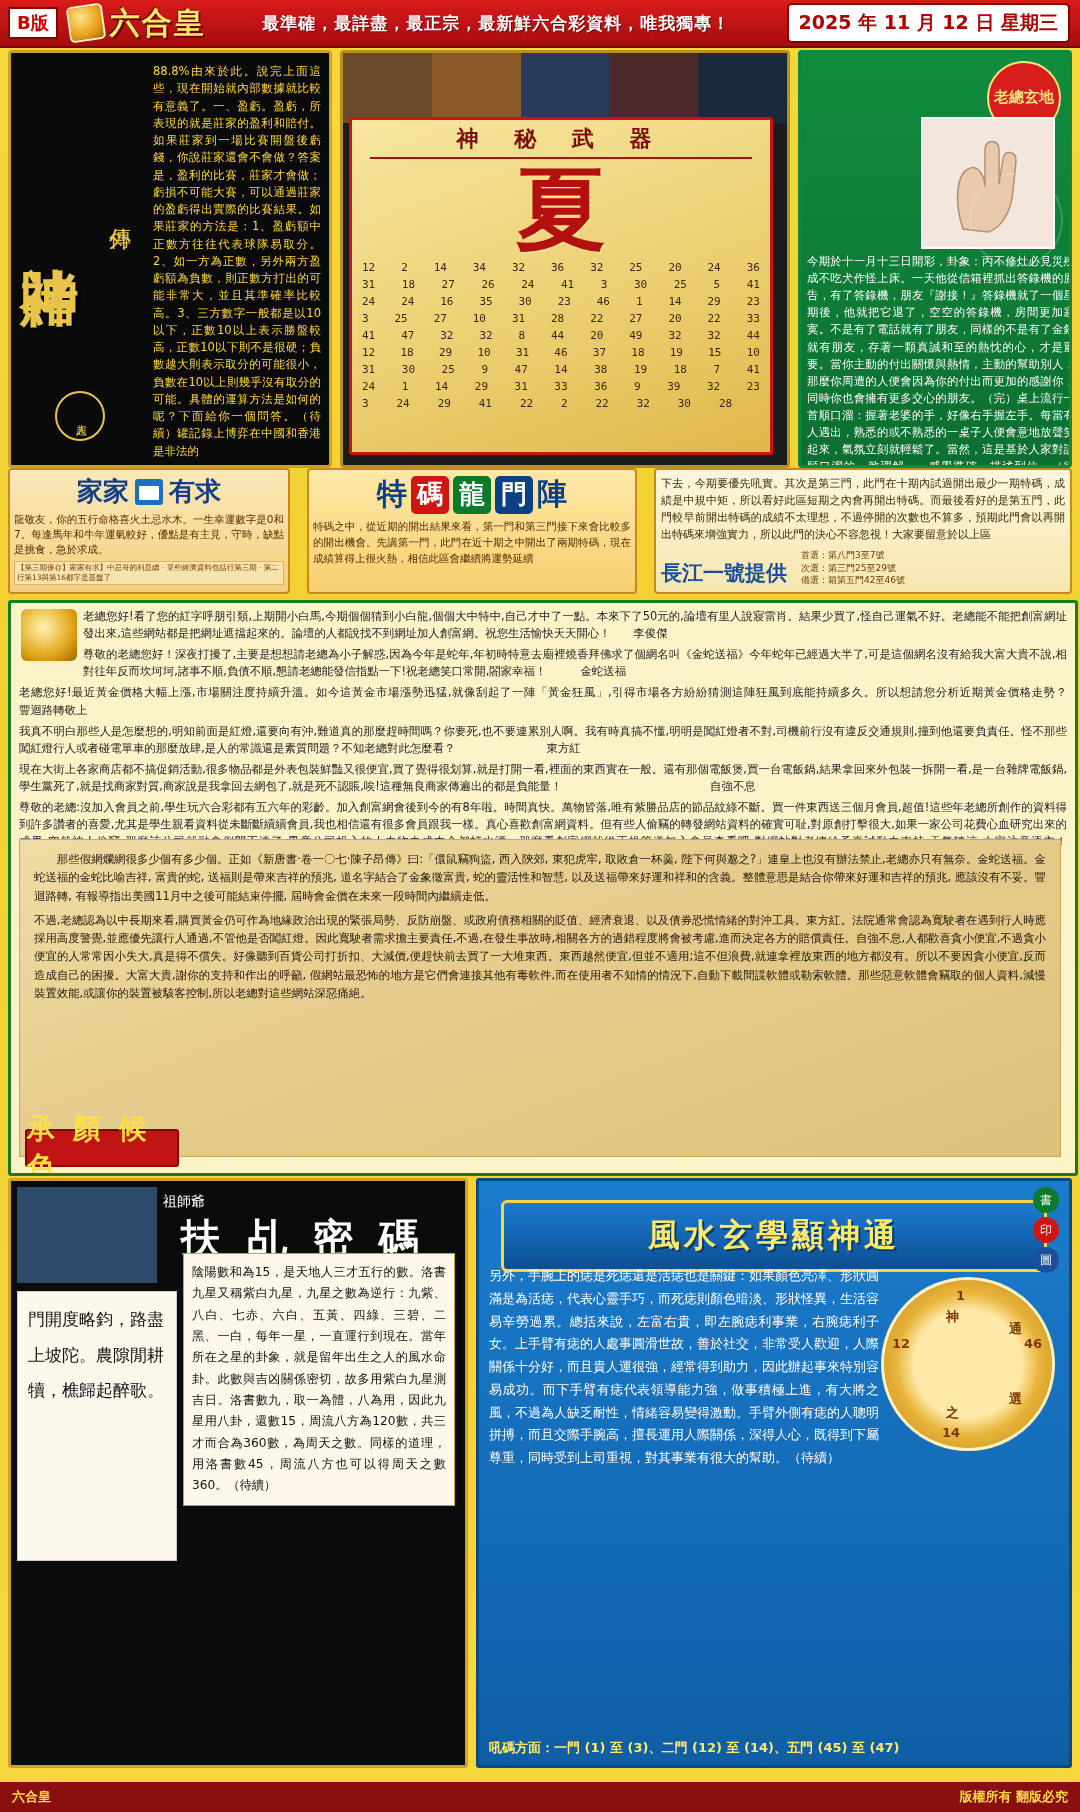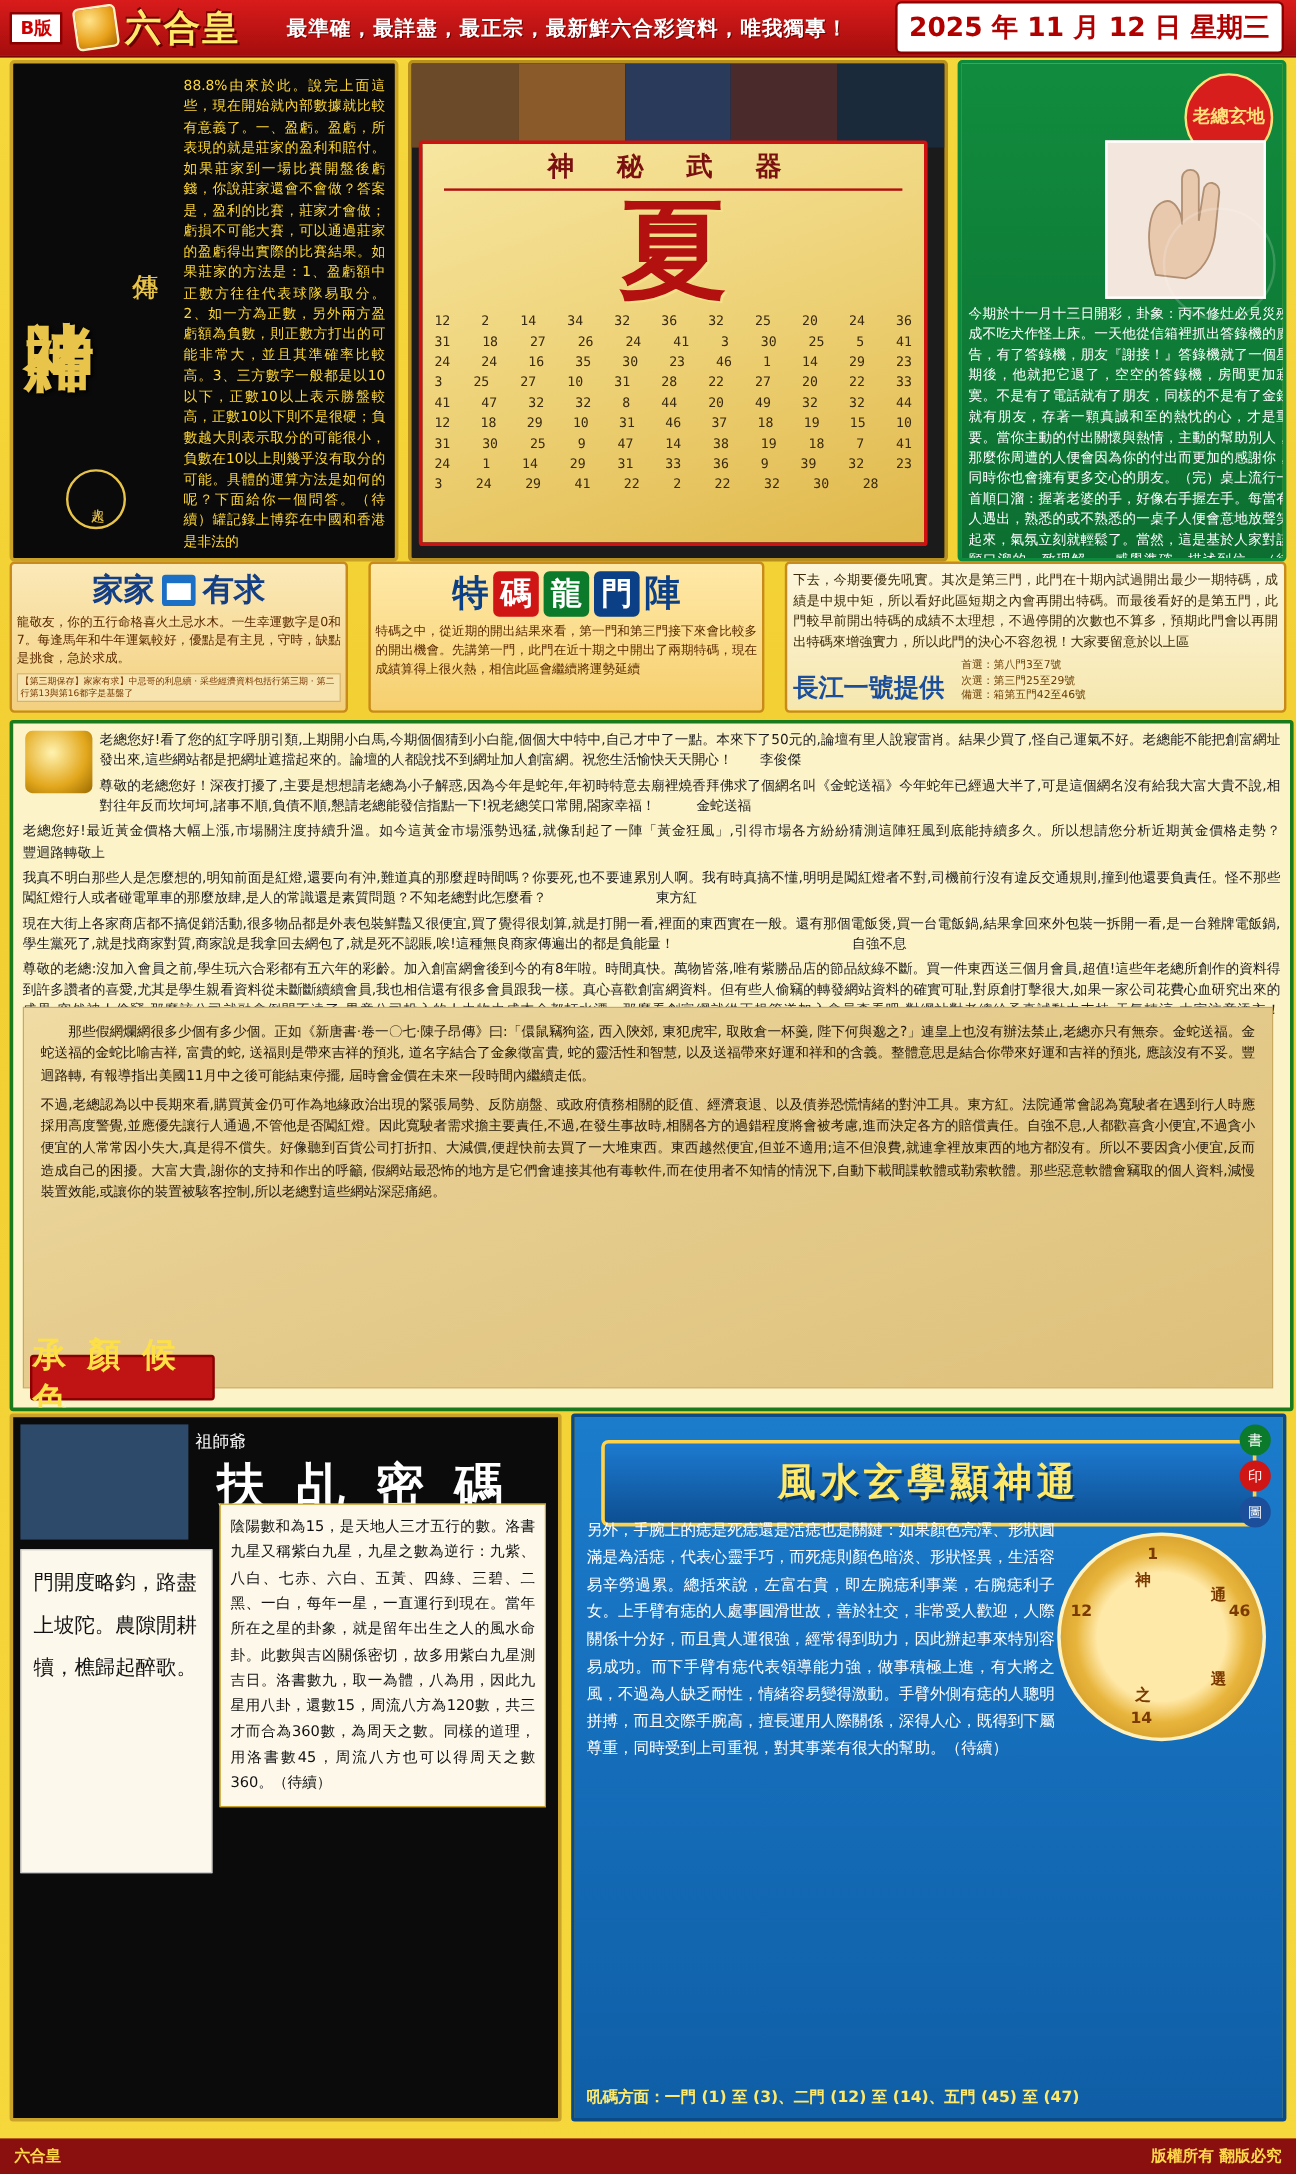--- a/index.html
+++ b/index.html
@@ -11,30 +11,30 @@
     position:relative;overflow:hidden;
   }
   .page{position:relative;width:1080px;height:1812px;
     background:linear-gradient(180deg,#f6d83c 0%,#f2cf33 40%,#f6d83c 100%);}
 
   
   .header{position:absolute;left:0;top:0;width:1080px;height:46px;
     background:linear-gradient(180deg,#d91b1b,#a50d0d);
     border-bottom:2px solid #7a0707;display:flex;align-items:center;}
   .hdr-badge{margin-left:8px;background:#fff;border:2px solid #8a0000;border-radius:1px;
-    color:#c00;font-weight:bold;font-size:15px;padding:2px 7px;}
+    color:#c00;font-weight:bold;font-size:18px;padding:2px 7px;}
   .hdr-logo{display:flex;align-items:center;margin-left:10px;}
   .hdr-logo-icon{width:32px;height:32px;background:radial-gradient(circle at 35% 30%,#ffe38a,#e8a11a 60%,#a86a00);
     border:2px solid #fff3c4;border-radius:5px;transform:rotate(-8deg);}
   .hdr-title{font-family:"DejaVu Serif","Liberation Serif",serif;font-size:30px;font-weight:bold;
     color:#ffe96b;text-shadow:2px 2px 0 #6b0000,-1px -1px 0 #6b0000;margin-left:6px;letter-spacing:2px;}
   .hdr-slogan{flex:1;text-align:center;color:#fff;font-size:17px;font-weight:bold;
     text-shadow:1px 1px 0 #700;letter-spacing:1px;}
   .hdr-date{margin-right:10px;background:#fff;border:2px solid #8a0000;border-radius:5px;
-    color:#b00000;font-weight:bold;font-size:22px;padding:5px 10px;}
+    color:#b00000;font-weight:bold;font-size:19px;padding:5px 10px;}
 
   
   .row1{position:absolute;left:8px;top:50px;width:1064px;height:412px;display:flex;gap:8px;}
   .panel-dark{width:318px;height:412px;background:#0a0a0a;border:3px solid #c9a227;border-radius:4px;
     position:relative;overflow:hidden;}
   .pd-left{position:absolute;left:8px;top:8px;width:130px;height:396px;}
   .pd-bigtitle{font-family:"DejaVu Serif","Liberation Serif",serif;color:#e8c44a;font-size:58px;
     font-weight:bold;line-height:1.05;text-shadow:2px 2px 3px #000;margin-top:60px;text-align:center;
     writing-mode:vertical-rl;height:200px;}
   .pd-sub{color:#e8c44a;font-size:22px;writing-mode:vertical-rl;position:absolute;left:86px;top:150px;
@@ -59,21 +59,21 @@
   .pm-big{text-align:center;font-family:"DejaVu Serif","Liberation Serif",serif;font-size:90px;
     color:#b31010;font-weight:bold;line-height:1;text-shadow:2px 2px 0 #f7e08a;margin-top:4px;}
   .pm-nums{margin-top:6px;padding:0 6px;color:#3a2a10;font-size:11px;line-height:1.55;
     font-family:"DejaVu Sans Mono","Liberation Mono",monospace;}
   .pm-nums div{display:flex;justify-content:space-between;}
 
   .panel-right{flex:1;height:412px;border:3px solid #0e8a3c;border-radius:4px;
     background:linear-gradient(180deg,#118c3e,#0c6f31);position:relative;overflow:hidden;}
   .pr-stamp{position:absolute;right:8px;top:8px;width:70px;height:70px;border-radius:50%;
     background:#d81d1d;border:2px solid #ffe07a;color:#ffe07a;font-size:15px;font-weight:bold;
-    display:flex;align-items:center;justify-content:center;line-height:1.15;text-align:right;}
+    display:flex;align-items:center;justify-content:center;line-height:1.15;text-align:right;font-family:Liberation Serif, serif;}
   .pr-photo{position:absolute;left:120px;top:64px;width:130px;height:128px;background:#f3e6dc;
     border:2px solid #fff;}
   .pr-hand{position:absolute;left:10px;top:10px;width:110px;height:108px;}
   .pr-body{position:absolute;left:6px;top:200px;width:268px;height:200px;color:#fff;font-size:11.4px;
     line-height:1.5;text-align:justify;}
   .pr-bagua{position:absolute;right:6px;top:120px;width:90px;height:90px;border-radius:50%;
     border:2px solid rgba(255,255,255,.35);opacity:.5;}
 
   
   .row2{position:absolute;left:8px;top:468px;width:1064px;height:126px;display:flex;gap:17px;}

